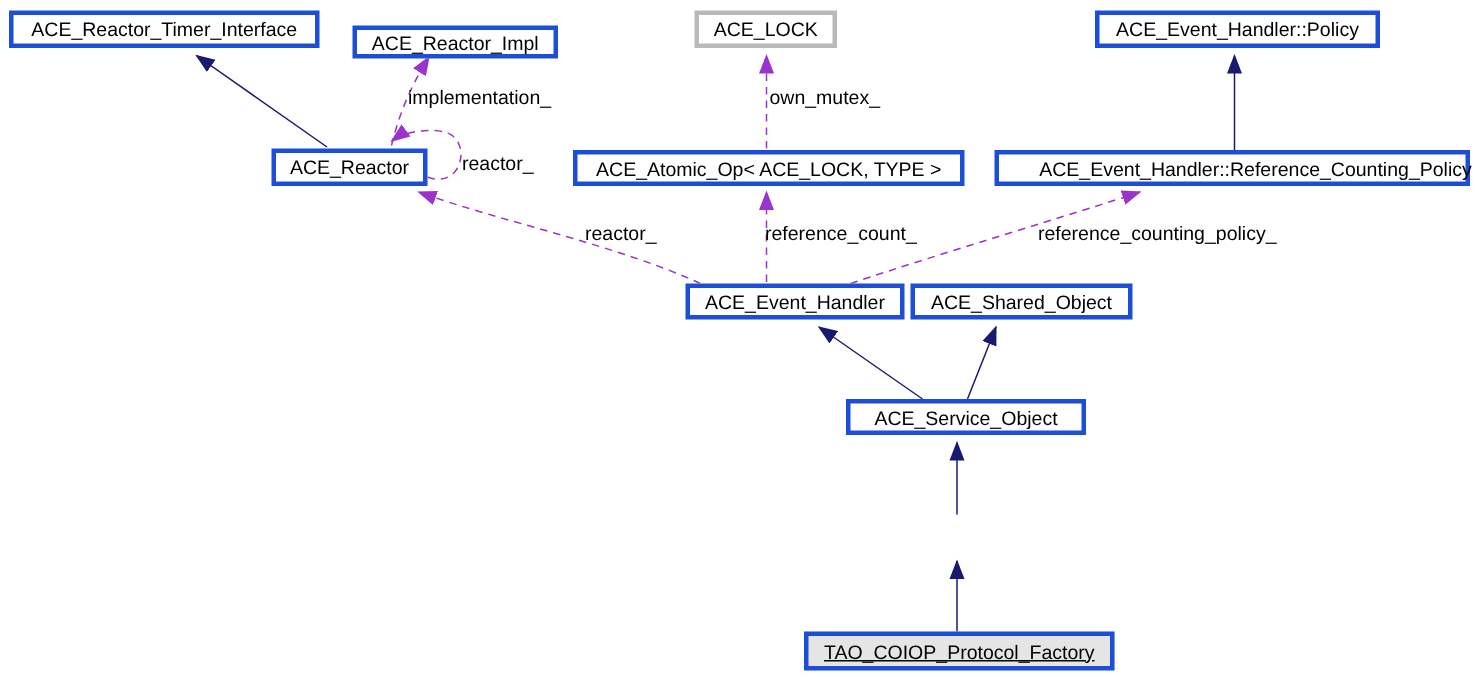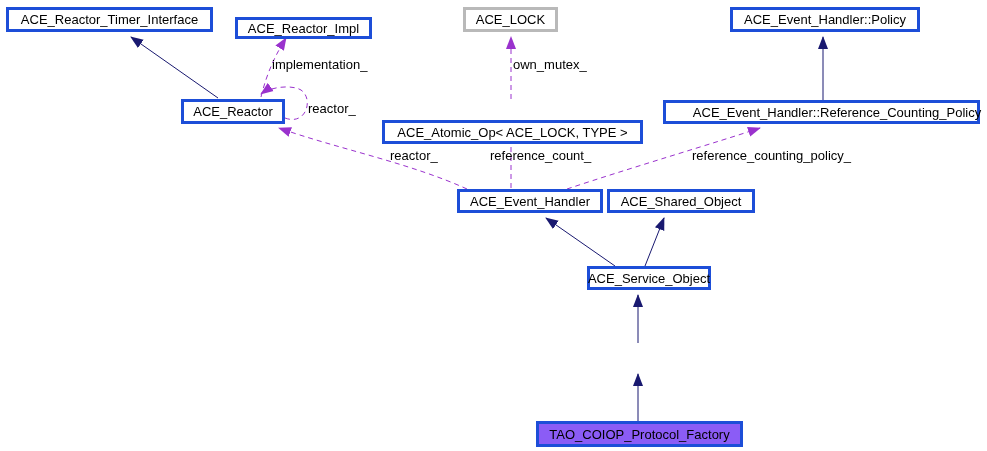--- a/index.html
+++ b/index.html
@@ -18,45 +18,45 @@
     box-sizing:border-box;
     border:3px solid #1d4ed8;
     background:#ffffff;
     display:flex;
     align-items:center;
     justify-content:center;
     white-space:nowrap;
     cursor:pointer;
   }
   .node.template{border-color:#b9b9b9;cursor:default;}
-  .node.focus{background:#8b5cf6;cursor:default;}
+  .node.focus{background:#e5e5e5;cursor:default;text-decoration:underline;}
   .edge-label{
     position:absolute;
     white-space:nowrap;
     background:transparent;
   }
   
   #n0{left:6px;   top:7px;   width:207px; height:25px;}
   #n1{left:235px; top:17px;   width:137px; height:22px;}
   #n2{left:463px; top:7px;   width:95px;  height:25px;}
   #n3{left:730px; top:7px;   width:190px; height:25px;}
   #n4{left:181px; top:99px;  width:104px; height:25px;}
-  #n5{left:382px; top:100px; width:261px; height:24px;margin-top:20px;}
+  #n5{left:382px; top:100px; width:261px; height:24px;}
   #n6{left:663px; top:100px; width:317px; height:24px;padding-left:31px;}
   #n7{left:457px; top:189px; width:146px; height:24px;}
   #n8{left:607px; top:189px; width:148px; height:24px;}
-  #n9{left:564px; top:266px; width:124px; height:24px;margin-left:23px;}
+  #n9{left:564px; top:266px; width:160px; height:24px;}
   #n10{left:560px;top:343px; width:157px; height:26px;}
   #n11{left:536px;top:421px; width:207px; height:26px;}
   
   #el0{left:272px;top:57px;}
   #el1{left:513px;top:57px;}
   #el2{left:308px;top:101px;}
   #el3{left:390px;top:148px;}
-  #el4{left:490px;top:148px;}
+  #el4{left:510px;top:148px;}
   #el5{left:692px;top:148px;}
 </style>
 </head>
 <body>
 
 <div class="canvas">
 
   <svg class="edges" width="987" height="451" viewBox="0 0 987 451">
     <defs>
       <marker id="mN" markerWidth="14" markerHeight="12" refX="12" refY="6" orient="auto" markerUnits="userSpaceOnUse">

